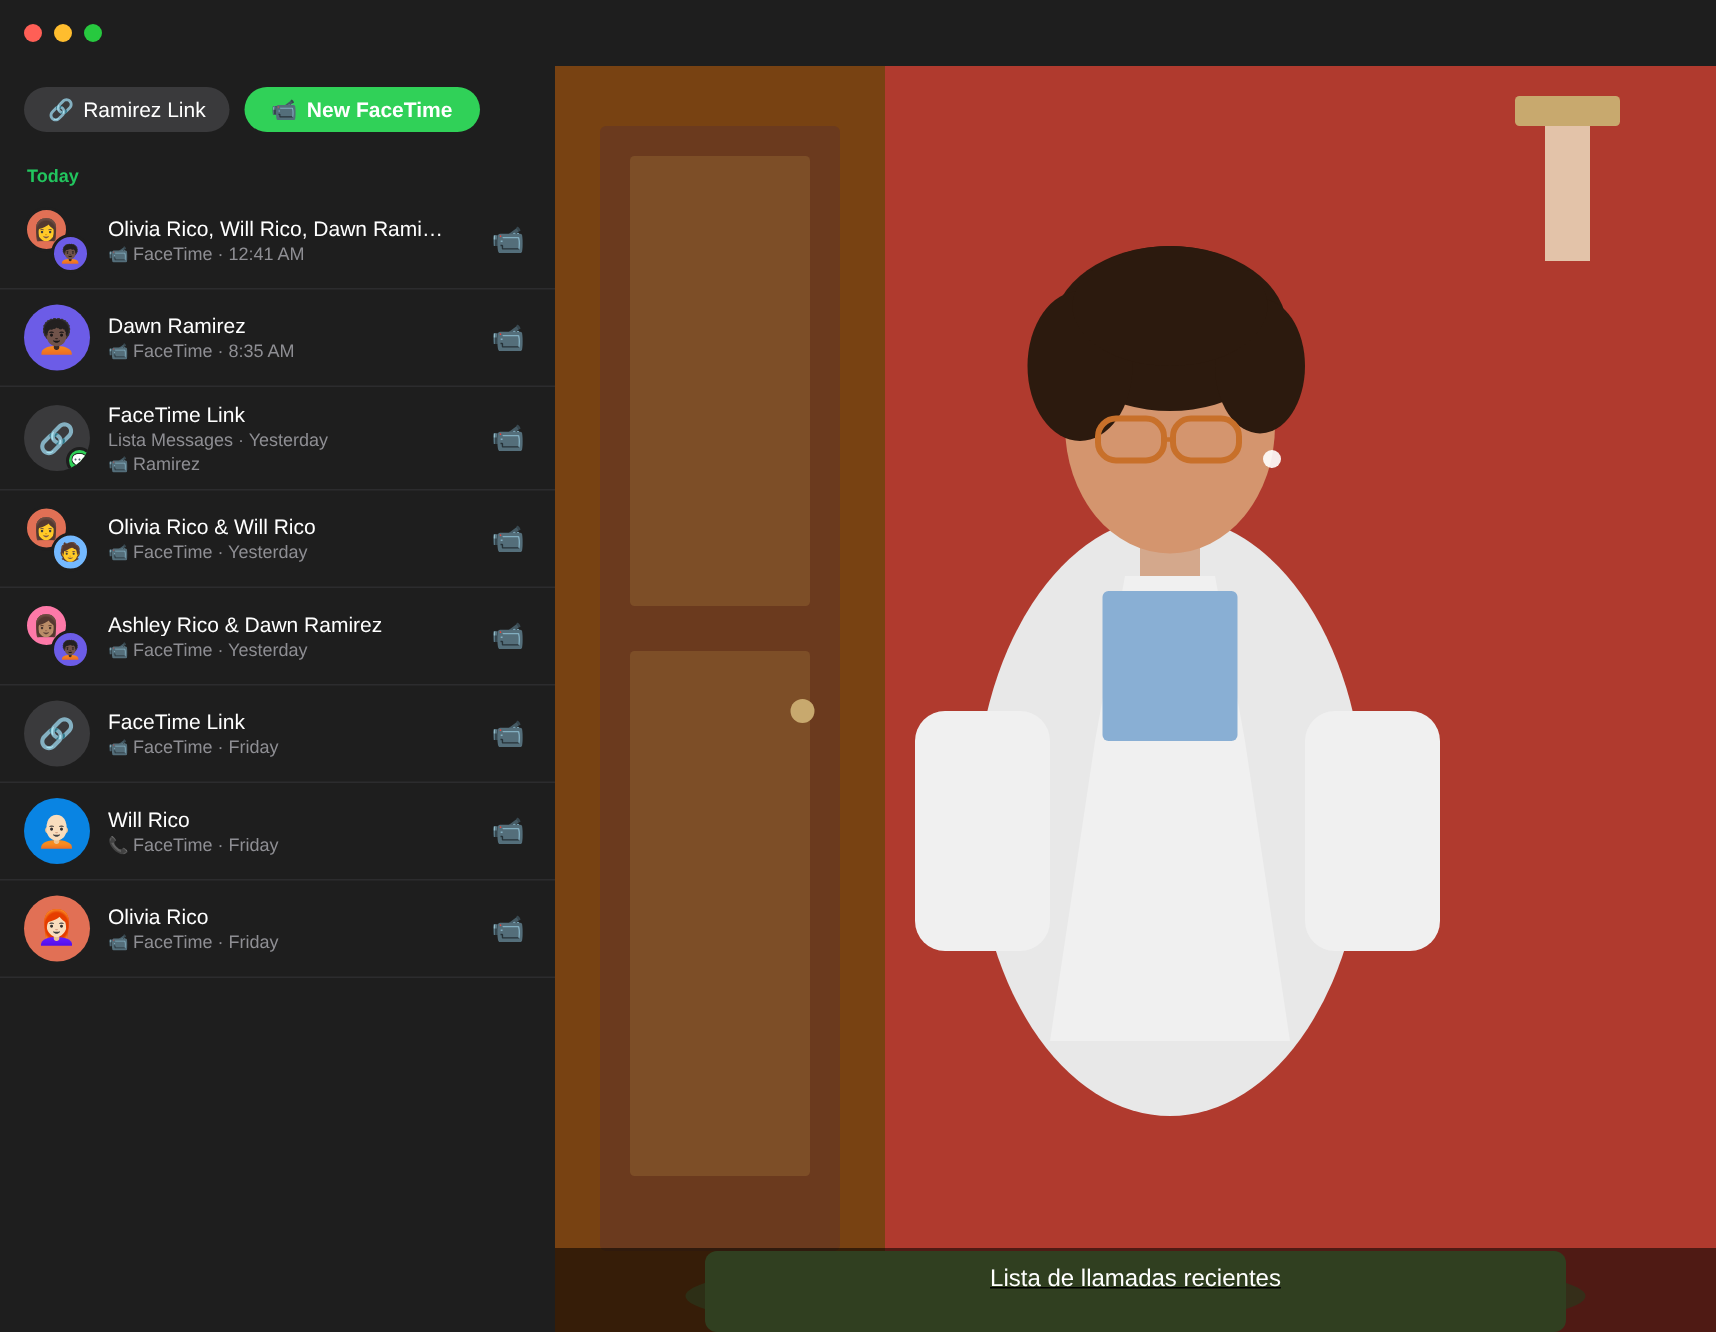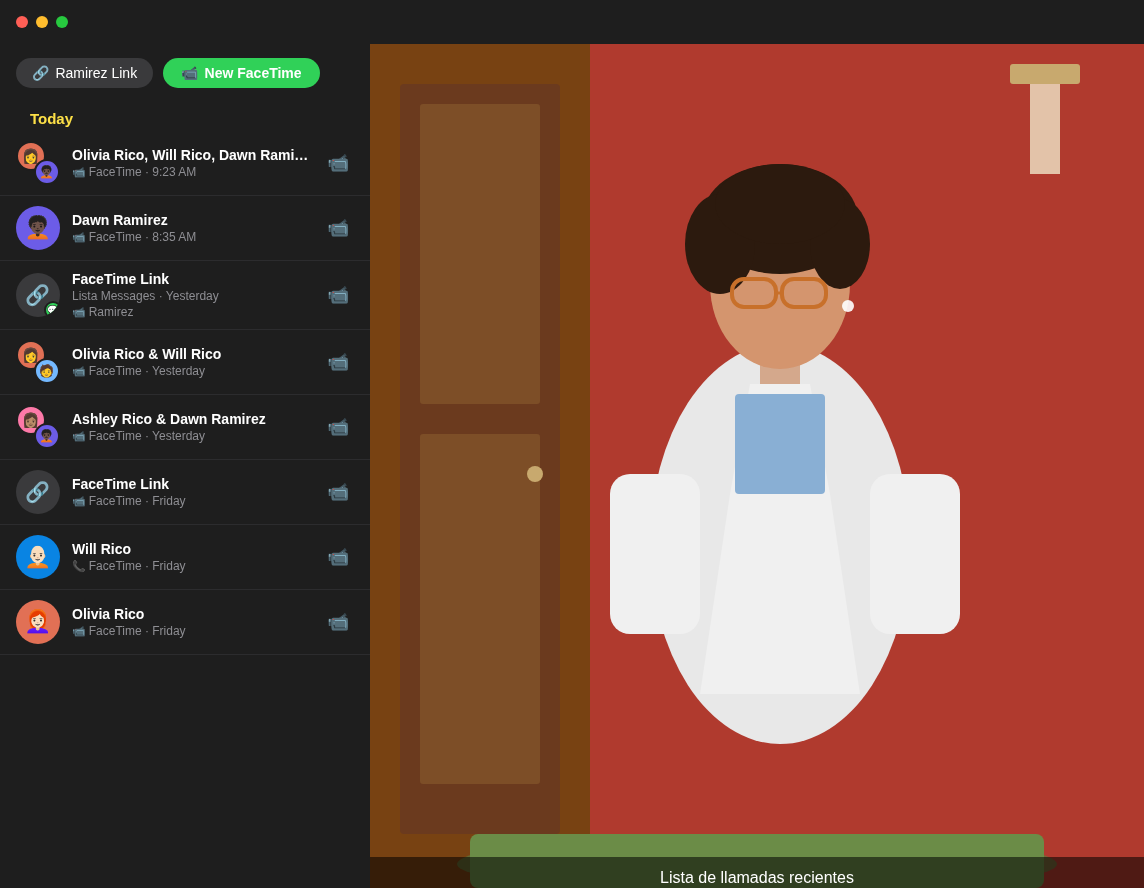--- a/index.html
+++ b/index.html
@@ -87,24 +87,24 @@
       border: none;
       border-radius: 20px;
       padding: 7px 18px;
       font-size: 14px;
       font-weight: 600;
       cursor: pointer;
     }
 
     
     .section-header {
-      color: #fde047;
-      font-size: 15px;
+      color: #22c55e;
+      font-size: 12px;
       font-weight: 600;
-      padding: 8px 18px 4px 30px;
+      padding: 8px 18px 4px 18px;
     }
 
     
     .call-item {
       display: flex;
       align-items: center;
       padding: 10px 16px;
       gap: 12px;
       cursor: pointer;
       border-bottom: 1px solid #2c2c2e;
@@ -158,21 +158,21 @@
       align-items: center;
       justify-content: center;
       border: 2px solid #1e1e1e;
     }
     .call-info {
       flex: 1;
       min-width: 0;
     }
     .call-name {
       font-size: 14px;
-      font-weight: 700;
+      font-weight: 400;
       color: #fff;
       white-space: nowrap;
       overflow: hidden;
       text-overflow: ellipsis;
     }
     .call-sub {
       font-size: 12px;
       color: #8e8e93;
       display: flex;
       align-items: center;
@@ -212,22 +212,23 @@
       justify-content: center;
     }
 
     
     .bottom-caption {
       position: absolute;
       bottom: 0;
       left: 0;
       right: 0;
       background: rgba(0,0,0,0.55);
-      padding: 12px 24px 1px 24px;
+      padding: 12px 24px 26px 24px;
       text-align: center;
+      text-decoration: underline;
     }
     .caption-text {
       color: #fff;
       font-size: 16px;
       font-weight: 400;
     }
 
     
     .scene-door {
       position: absolute;
@@ -284,21 +285,21 @@
 
     <div class="call-item">
       <div class="avatar-stack">
         <div class="av1" style="background:#e17055;">👩</div>
         <div class="av2" style="background:#6c5ce7;">🧑🏿‍🦱</div>
       </div>
       <div class="call-info">
         <div class="call-name">Olivia Rico, Will Rico, Dawn Rami…</div>
         <div class="call-sub">
           <span class="video-icon">📹</span>
-          <span>FaceTime · 9:23 AM</span>
+          <span>FaceTime · 12:41 AM</span>
         </div>
       </div>
       <button class="call-video-btn">📹</button>
     </div>
 
     <div class="call-item">
       <div class="avatar" style="background:#6c5ce7;">🧑🏿‍🦱</div>
       <div class="call-info">
         <div class="call-name">Dawn Ramirez</div>
         <div class="call-sub">

